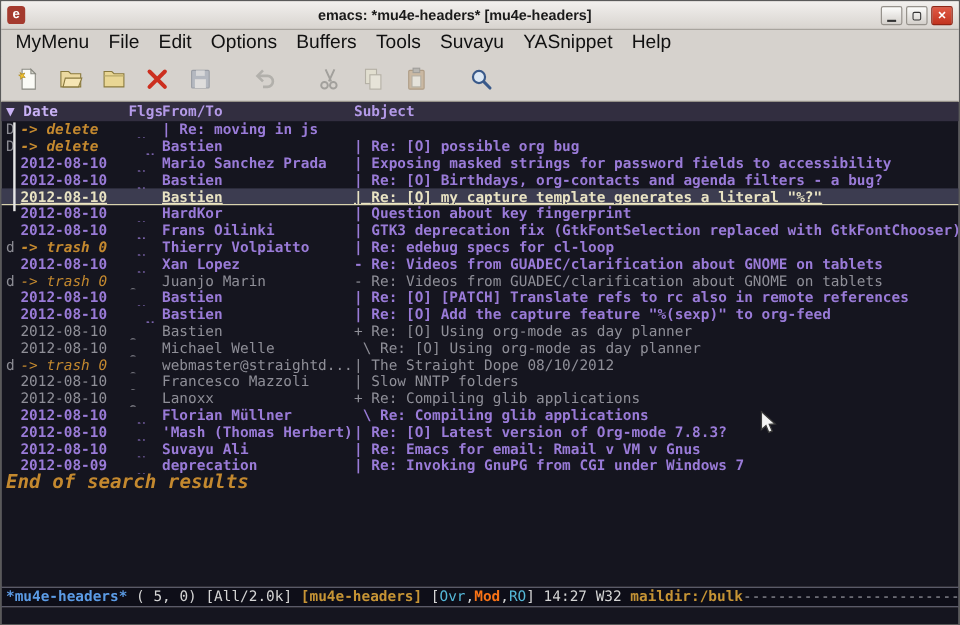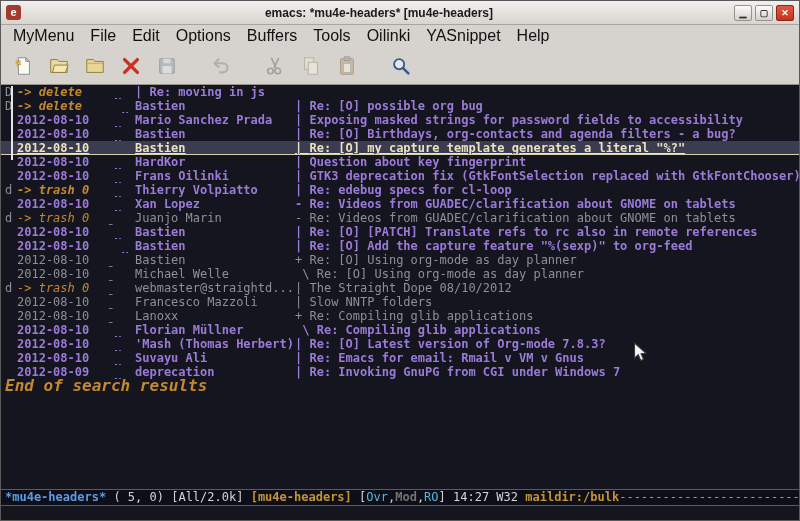--- a/index.html
+++ b/index.html
@@ -72,21 +72,21 @@
 
   
   .modeline { height:17px; flex:none; background:#0e0e18;
               border-top:1px solid #5a5a68; border-bottom:1px solid #5a5a68;
               font-size:12px; line-height:15px; white-space:pre; overflow:hidden;
               padding-left:4px; color:#d4d4d4; }
   .ml-buffer { color:#5c9ce6; font-weight:bold; }
   .ml-plain  { color:#d4d4d4; }
   .ml-orange { color:#c69435; font-weight:bold; }
   .ml-cyan   { color:#55b8d8; }
-  .ml-red    { color:#737373; font-weight:bold; }
+  .ml-red    { color:#f97316; font-weight:bold; }
   .ml-dim    { color:#9a9aa2; }
 
   
   .minibuffer { height:14px; flex:none; background:#15151f; }
 
   .mouse-cursor { position:absolute; left:632px; top:341px; z-index:50; pointer-events:none; }
 </style>
 </head>
 <body>
 
@@ -102,21 +102,21 @@
       </div>
   </div>
 
   <div class="menubar">
       <div class="menu-item">MyMenu</div>
       <div class="menu-item">File</div>
       <div class="menu-item">Edit</div>
       <div class="menu-item">Options</div>
       <div class="menu-item">Buffers</div>
       <div class="menu-item">Tools</div>
-      <div class="menu-item">Oilinki</div>
+      <div class="menu-item">Suvayu</div>
       <div class="menu-item">YASnippet</div>
       <div class="menu-item">Help</div>
     </div>
 
   <div class="toolbar">
       <div class="tool">
         <svg width="22" height="22" viewBox="0 0 24 24">
           <path d="M7 3h8l4 4v14H7z" fill="#fbfbf6" stroke="#8a8a82"></path>
           <path d="M15 3l4 4h-4z" fill="#d6d6cc" stroke="#8a8a82"></path>
           <path d="M5 6l2 1.3 2.4-.9-1.1 2.2L9.8 10.5l-2.5-.3-1.6 1.9.1-2.5L3.9 8.3l2.4-.3z" fill="#f2c230" stroke="#a8820e" stroke-width="0.6"></path>
@@ -174,20 +174,26 @@
       </div>
       <div class="tool group">
         <svg width="22" height="22" viewBox="0 0 24 24">
           <circle cx="10" cy="10" r="5.5" fill="#dce8f4" stroke="#3a5a8a" stroke-width="2"></circle>
           <path d="M14.5 14.5L20 20" stroke="#3a5a8a" stroke-width="2.8" stroke-linecap="round"></path>
         </svg>
       </div>
     </div>
 
   <div class="buffer-wrap">
+    <div class="header-line">
+      <span class="hl-date">▼ Date</span>
+      <span class="hl-flags">Flgs</span>
+      <span class="hl-from">From/To</span>
+      <span class="hl-subject">Subject</span>
+    </div>
     <div class="message-list">
       <div class="scroll-thumb"></div>
     <div class="row unread"><span class="mark-cell">D</span><span class="date-cell action">-&gt; delete</span><span class="flags-cell">uN</span><span class="sep-cell">| </span><span class="subject-cell">Re: moving in js</span></div>
         <div class="row unread"><span class="mark-cell">D</span><span class="date-cell action">-&gt; delete</span><span class="flags-cell">uaN</span><span class="from-cell">Bastien</span><span class="sep-cell">| </span><span class="subject-cell">Re: [O] possible org bug</span></div>
         <div class="row unread"><span class="mark-cell"></span><span class="date-cell">2012-08-10</span><span class="flags-cell">uN</span><span class="from-cell">Mario Sanchez Prada</span><span class="sep-cell">| </span><span class="subject-cell">Exposing masked strings for password fields to accessibility</span></div>
         <div class="row unread"><span class="mark-cell"></span><span class="date-cell">2012-08-10</span><span class="flags-cell">uN</span><span class="from-cell">Bastien</span><span class="sep-cell">| </span><span class="subject-cell">Re: [O] Birthdays, org-contacts and agenda filters - a bug?</span></div>
         <div class="row current"><span class="mark-cell"></span><span class="date-cell">2012-08-10</span><span class="flags-cell">uN</span><span class="from-cell">Bastien</span><span class="sep-cell">| </span><span class="subject-cell">Re: [O] my capture template generates a literal "%?"</span></div>
         <div class="row unread"><span class="mark-cell"></span><span class="date-cell">2012-08-10</span><span class="flags-cell">uN</span><span class="from-cell">HardKor</span><span class="sep-cell">| </span><span class="subject-cell">Question about key fingerprint</span></div>
         <div class="row unread"><span class="mark-cell"></span><span class="date-cell">2012-08-10</span><span class="flags-cell">uN</span><span class="from-cell">Frans Oilinki</span><span class="sep-cell">| </span><span class="subject-cell">GTK3 deprecation fix (GtkFontSelection replaced with GtkFontChooser)</span></div>
         <div class="row unread"><span class="mark-cell">d</span><span class="date-cell action">-&gt; trash 0</span><span class="flags-cell">uN</span><span class="from-cell">Thierry Volpiatto</span><span class="sep-cell">| </span><span class="subject-cell">Re: edebug specs for cl-loop</span></div>

